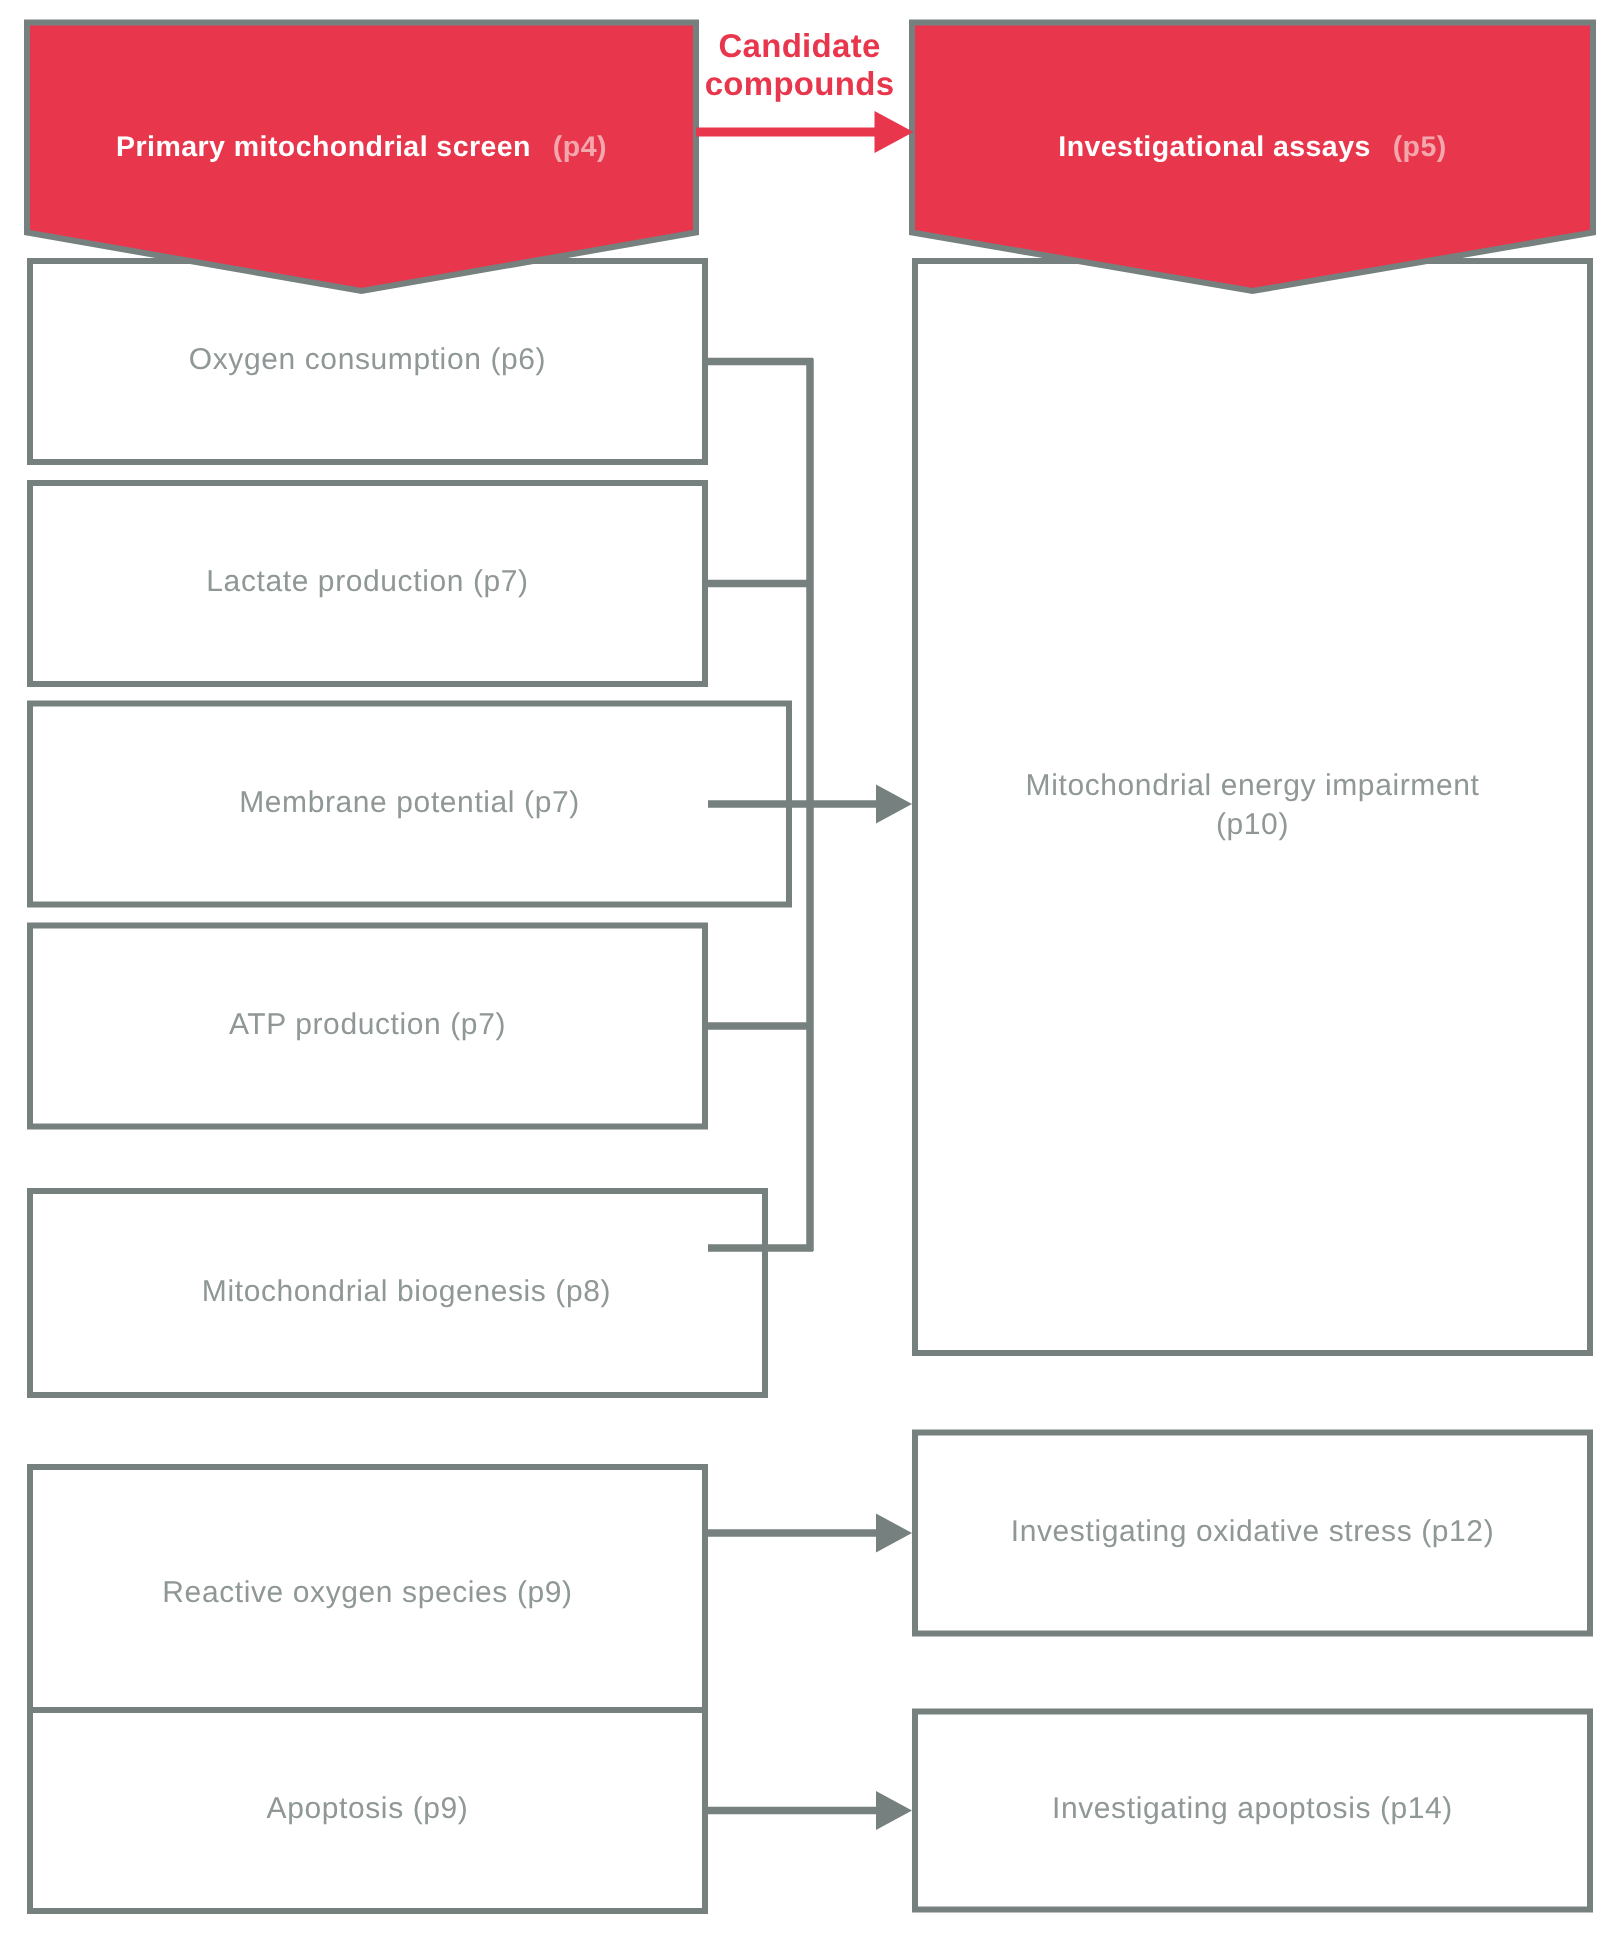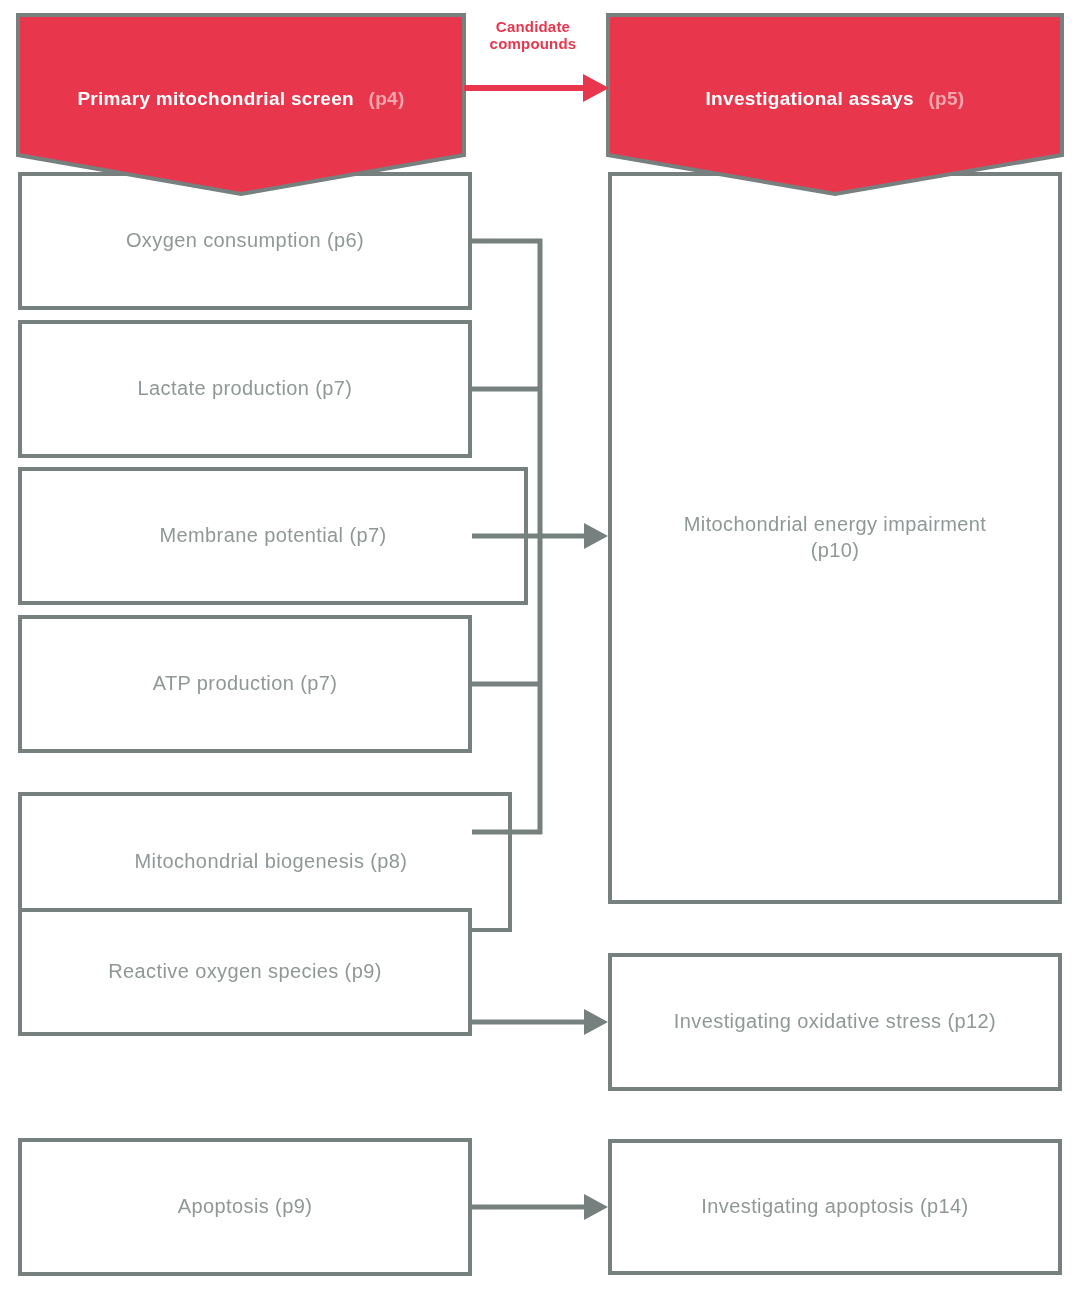--- a/index.html
+++ b/index.html
@@ -22,21 +22,21 @@
   
   .banner-label{
     position:absolute;display:flex;align-items:center;justify-content:center;
     text-align:center;color:#ffffff;font-weight:bold;font-size:19px;line-height:1.22;
     letter-spacing:.3px;
   }
   .banner-label .page{color:var(--page-pink,#f4a6ad);margin-left:9px;}
   .candidate{
     position:absolute;left:458px;top:18px;width:150px;
     text-align:center;color:var(--accent-red,#e8374d);
-    font-weight:bold;font-size:15px;line-height:1.15;letter-spacing:.2px;
+    font-weight:bold;font-size:22px;line-height:1.15;letter-spacing:.2px;
   }
   
   .banner-shape{fill:var(--accent-red,#e8374d);stroke:var(--line-gray,#76807e);stroke-width:4;}
   .conn{stroke:var(--line-gray,#76807e);stroke-width:5;fill:none;}
   .ghead{fill:var(--line-gray,#76807e);stroke:none;}
   .red-line{stroke:var(--accent-red,#e8374d);stroke-width:6;fill:none;}
   .red-head{fill:var(--accent-red,#e8374d);stroke:none;}
 </style>
 </head>
 <body>
@@ -55,21 +55,21 @@
   <div class="box" style="left:18px;top:615px;width:454px;height:138px;">
     <span class="lbl">ATP production (p7)</span>
   </div>
   <div class="box" style="left:18px;top:792px;width:494px;height:140px;padding-left:12px;">
     <span class="lbl">Mitochondrial biogenesis (p8)</span>
   </div>
 
   <div class="box" style="left:608px;top:172px;width:454px;height:732px;">
     <span class="lbl mw330">Mitochondrial energy impairment (p10)</span>
   </div>
-  <div class="box" style="left:18px;top:908px;width:454px;height:128px;">
+  <div class="box" style="left:18px;top:976px;width:454px;height:173px;">
     <span class="lbl mw280">Reactive oxygen species (p9)</span>
   </div>
   <div class="box" style="left:608px;top:953px;width:454px;height:138px;">
     <span class="lbl mw370">Investigating oxidative stress (p12)</span>
   </div>
   <div class="box" style="left:18px;top:1138px;width:454px;height:138px;">
     <span class="lbl">Apoptosis (p9)</span>
   </div>
   <div class="box" style="left:608px;top:1139px;width:454px;height:136px;">
     <span class="lbl mw280">Investigating apoptosis (p14)</span>

